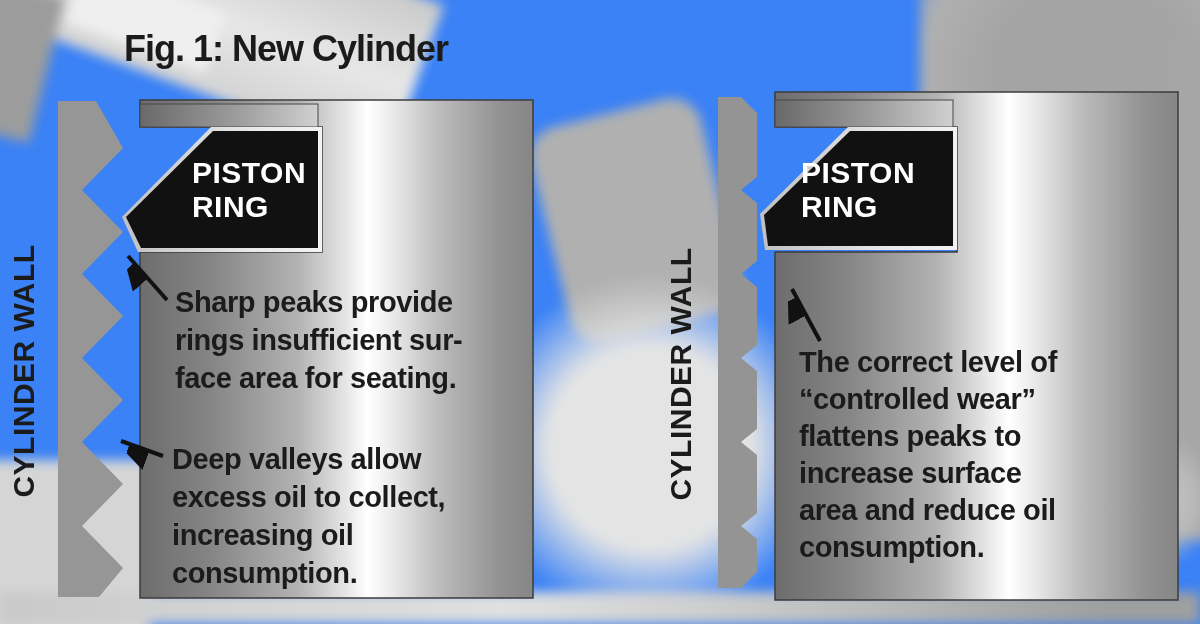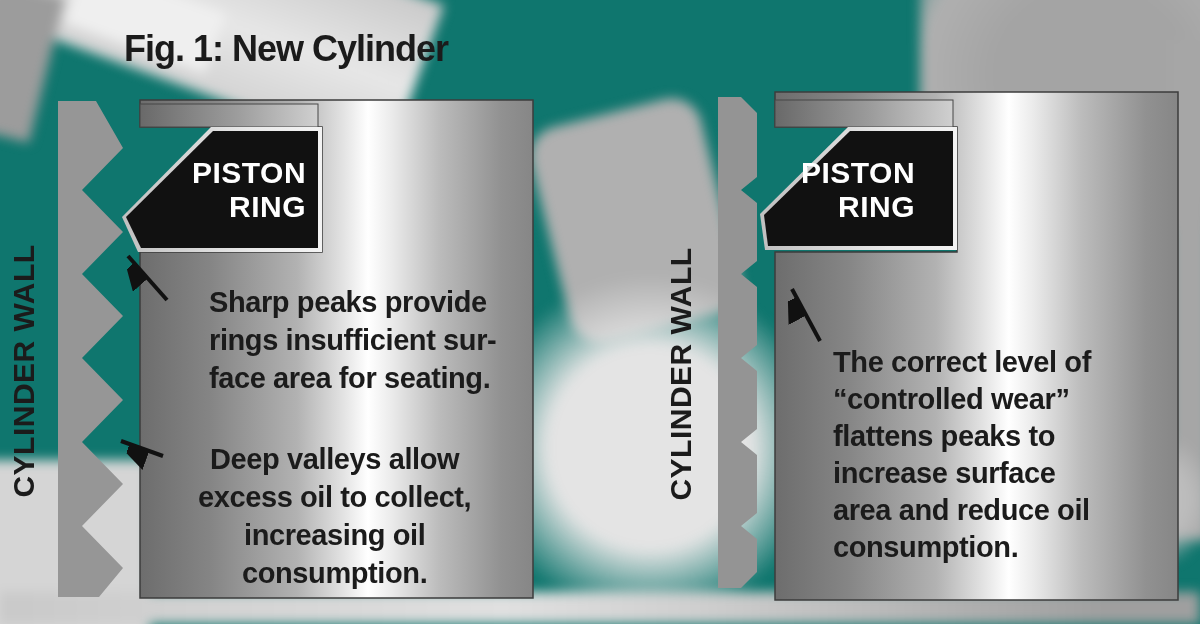--- a/index.html
+++ b/index.html
@@ -1,20 +1,20 @@
 <!DOCTYPE html>
 <html><head>
 <meta charset="utf-8">
 <style>
   html,body{margin:0;padding:0;}
   .stage{
     position:relative;
     width:1200px;height:624px;
     overflow:hidden;
-    background:#0f766e;
+    background:#3b82f6;
     font-family:"Liberation Sans", sans-serif;
   }
   
   .photo-layer{position:absolute;inset:0;filter:blur(6px);}
   .ph{position:absolute;}
   .ph-beam{left:-40px;top:-80px;width:470px;height:165px;
     background:linear-gradient(180deg,#c9c9c9,#e7e7e7 55%,#d2d2d2);
     transform:rotate(20deg);}
   .ph-beam-label{left:70px;top:-14px;width:150px;height:64px;
     background:#efefef;transform:rotate(20deg);}
@@ -38,27 +38,27 @@
   .diagram{position:absolute;inset:0;}
   
   .txt{position:absolute;color:#1b1b1b;font-weight:bold;white-space:pre-line;}
   .fig-title{font-size:36px;letter-spacing:-1px;white-space:nowrap;}
   .t1{left:124px;top:28px;}
   .t2{left:719px;top:28px;}
   .wall-label{font-size:30px;letter-spacing:0.5px;white-space:nowrap;
     transform:translate(-50%,-50%) rotate(-90deg);}
   .wl1{left:24px;top:371px;}
   .wl2{left:681px;top:374px;}
-  .ring-label{color:#ffffff;font-size:30px;line-height:34px;text-align:right;
+  .ring-label{color:#ffffff;font-size:30px;line-height:34px;text-align:left;
     letter-spacing:0.5px;transform:translate(-50%,-50%);}
   .rl1{left:249px;top:190px;}
   .rl2{left:858px;top:190px;}
-  .note{font-size:29px;line-height:38px;letter-spacing:-0.4px;margin-left:34px;}
+  .note{font-size:29px;line-height:38px;letter-spacing:-0.4px;}
   .n1{left:175px;top:283px;}
-  .n2{left:164px;top:440px;text-align:center;}
+  .n2{left:172px;top:440px;}
   .n3{left:799px;top:344px;line-height:37px;}
 </style>
 </head>
 <body>
 
 <div class="stage">
 
   <div class="photo-layer">
     <div class="ph ph-beam"></div>
     <div class="ph ph-beam-label"></div>

